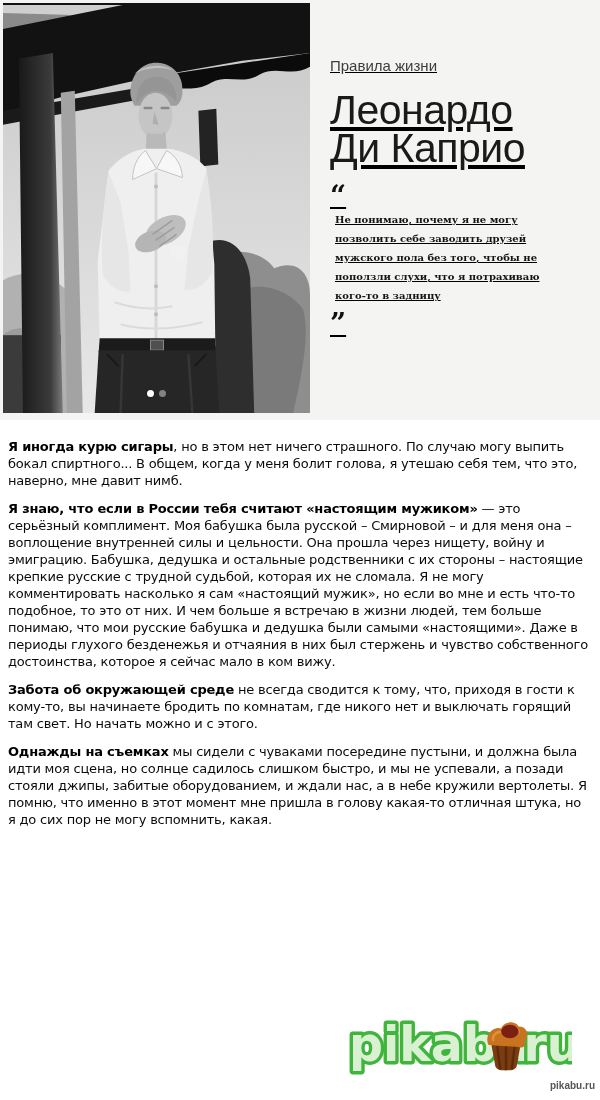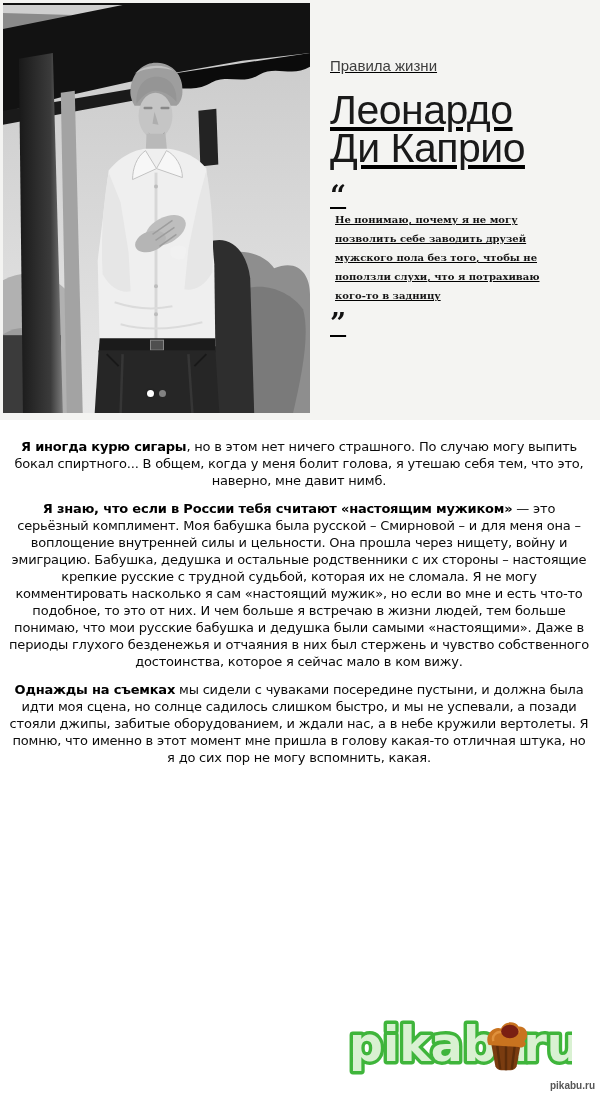--- a/index.html
+++ b/index.html
@@ -24,21 +24,21 @@
                 letter-spacing:-0.5px; }
   .hero-subtitle { margin-top:11px; font-family:"Liberation Sans", sans-serif;
                    font-size:11px; font-weight:700; color:#2a2a2a; letter-spacing:.2px; }
   .quote-mark { margin-top:18px; font-family:"DejaVu Serif", serif; font-weight:700;
                 font-size:28px; line-height:22px; color:#111; }
   .quote-mark.close { margin-top:8px; }
   .quote-text { margin:3px auto 0; max-width:224px; font-family:"DejaVu Serif", serif;
                 font-weight:700; font-size:10px; line-height:19px; color:#141414; }
 
   
-  .article { padding:18px 10px 0 8px;text-align:center; }
+  .article { padding:18px 10px 0 8px; }
   .article p { font-size:13px; line-height:17px; letter-spacing:-0.2px;
                color:#0b0b0b; margin-bottom:11px; }
   .article p b { color:#000; }
 
   
   .logo-wrap { position:absolute; top:1014px; right:28px; }
   .watermark { position:absolute; top:1080px; right:5px;
                font-family:"Liberation Sans", sans-serif; font-size:10px;
                font-weight:700; color:#565656; }
 </style>
@@ -132,20 +132,21 @@
   </div>
 </div>
 
 <div class="article">
   <p><b class="lead">Я иногда курю сигары</b><span class="rest">, но в этом нет ничего страшного. По случаю могу выпить бокал спиртного... В общем, когда у меня болит голова, я утешаю себя тем, что это, наверно, мне давит нимб.</span></p>
 
   <p><b class="lead">Я знаю, что если в России тебя считают «настоящим мужиком»</b><span class="rest"> — это серьёзный комплимент. Моя бабушка была русской – Смирновой – и для меня она – воплощение внутренней силы и цельности. Она прошла через нищету, войну и эмиграцию. Бабушка, дедушка и остальные родственники с их стороны – настоящие крепкие русские с трудной судьбой, которая их не сломала. Я не могу комментировать насколько я сам «настоящий мужик», но если во мне и есть что-то подобное, то это от них. И чем больше я встречаю в жизни людей, тем больше понимаю, что мои русские бабушка и дедушка были самыми «настоящими». Даже в периоды глухого безденежья и отчаяния в них был стержень и чувство собственного достоинства, которое я сейчас мало в ком вижу.</span></p>
 
 
 
+  <p><b class="lead">Забота об окружающей среде</b><span class="rest"> не всегда сводится к тому, что, приходя в гости к кому-то, вы начинаете бродить по комнатам, где никого нет и выключать горящий там свет. Но начать можно и с этого.</span></p>
 
   <p><b class="lead">Однажды на съемках</b><span class="rest"> мы сидели с чуваками посередине пустыни, и должна была идти моя сцена, но солнце садилось слишком быстро, и мы не успевали, а позади стояли джипы, забитые оборудованием, и ждали нас, а в небе кружили вертолеты. Я помню, что именно в этот момент мне пришла в голову какая-то отличная штука, но я до сих пор не могу вспомнить, какая.</span></p>
 </div>
 
 <div class="logo-wrap">
   <svg viewBox="0 0 232 64" width="225" height="62">
     <g font-family="DejaVu Sans, sans-serif" font-weight="bold" font-size="49" fill="#d9f1d2" stroke="#3fb53b" stroke-width="7" paint-order="stroke" stroke-linejoin="round">
       <text x="2" y="49">pikabu</text>
       <text x="182" y="49">ru</text>
     </g>

